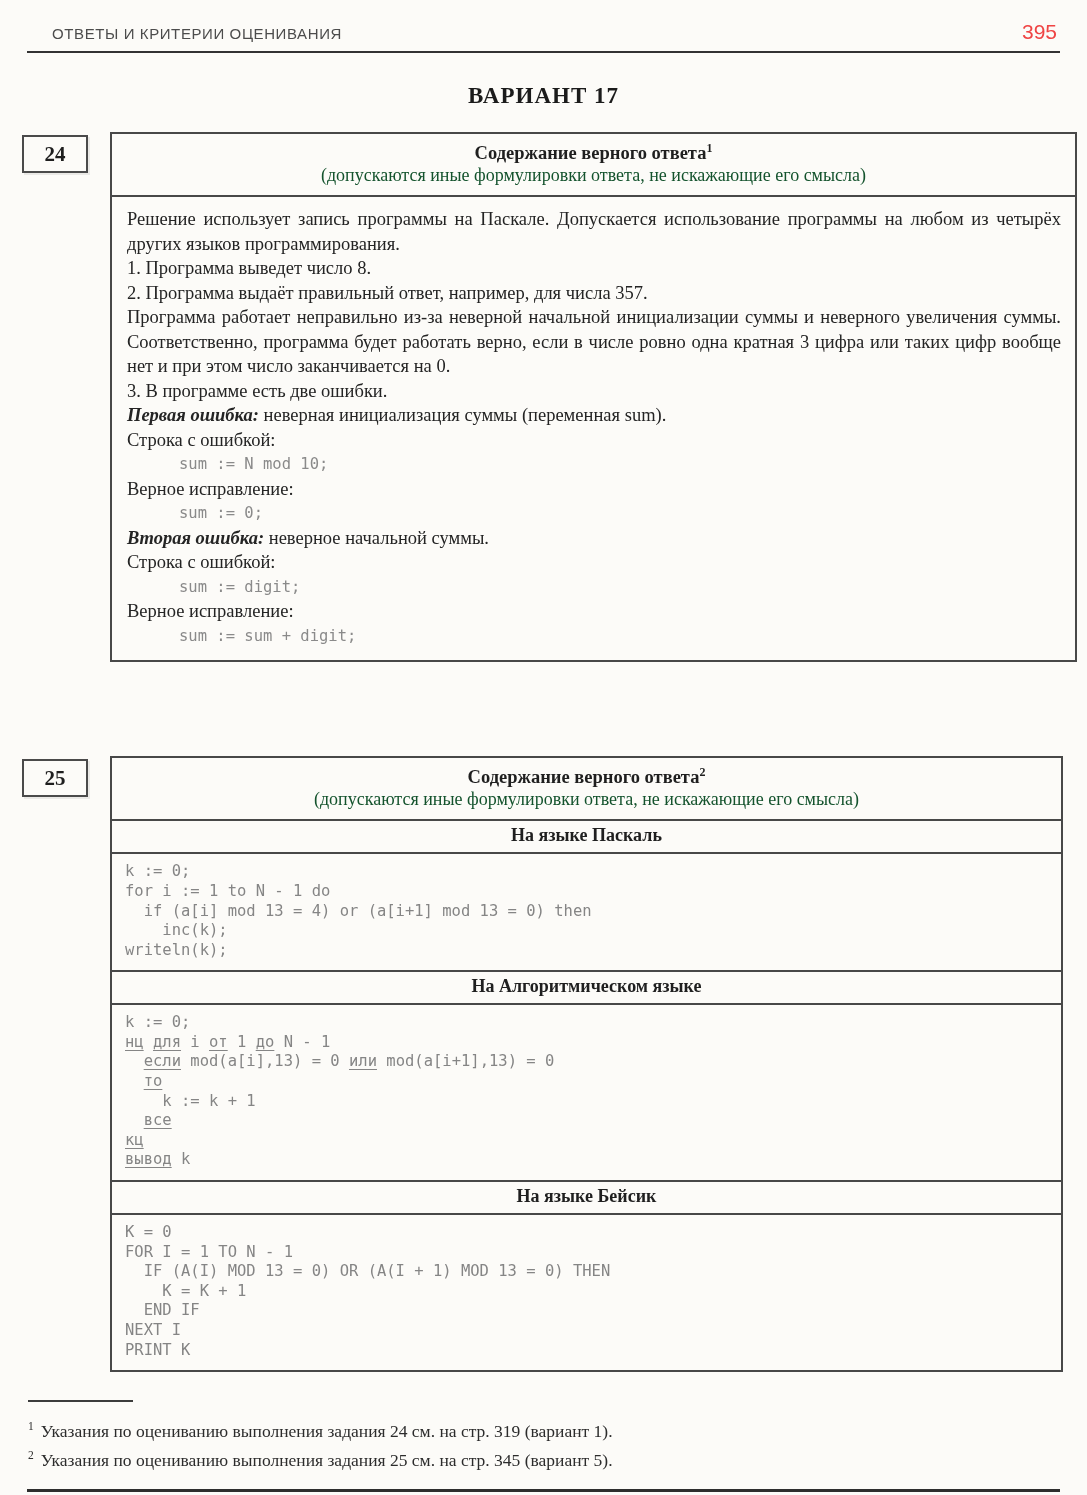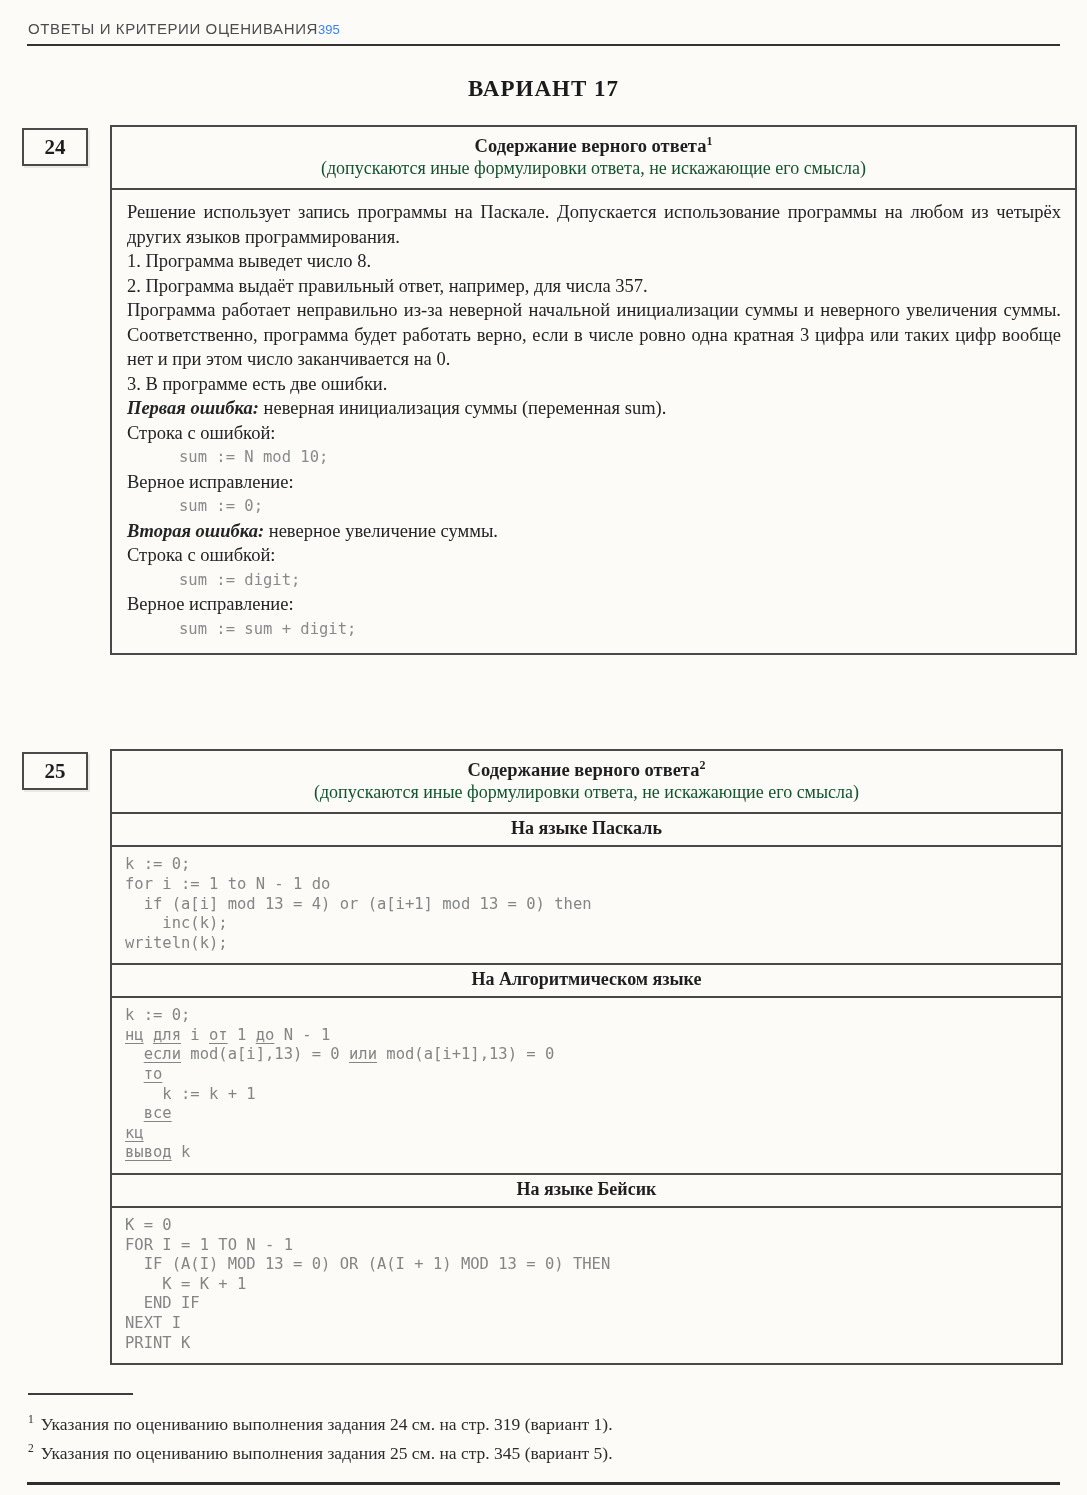--- a/index.html
+++ b/index.html
@@ -11,33 +11,35 @@
     margin: 0 auto;
     background: #fcfbf8;
     overflow: hidden;
     font-family: "Liberation Serif", serif;
     color: #242424;
   }
 
   
   .running-head {
     display: flex;
+    justify-content: space-between;
     align-items: baseline;
     padding: 20px 30px 0 28px;
+    margin-left: 24px;
   }
   .running-head .rh-title {
     font-family: "Liberation Sans", sans-serif;
     font-size: 15px;
     letter-spacing: 0.6px;
     color: #4c4c4c;
   }
   .running-head .rh-page {
     font-family: "Liberation Sans", sans-serif;
-    font-size: 13px;
-    color: #3b82f6;
+    font-size: 21px;
+    color: #ef4444;
   }
   .head-rule { height: 2px; background: #333; margin: 7px 27px 0 27px; }
 
   .variant-title {
     text-align: center;
     margin-top: 30px;
     font-size: 23px;
     font-weight: bold;
     letter-spacing: 1px;
     color: #1b1b1b;
@@ -144,21 +146,21 @@
         <p class="p-just">Решение использует запись программы на Паскале. Допускается использование программы на любом из четырёх других языков программирования.</p>
         <p>1. Программа выведет число 8.</p>
         <p>2. Программа выдаёт правильный ответ, например, для числа 357.</p>
         <p class="p-just">Программа работает неправильно из-за неверной начальной инициализации суммы и неверного увеличения суммы. Соответственно, программа будет работать верно, если в числе ровно одна кратная 3 цифра или таких цифр вообще нет и при этом число заканчивается на 0.</p>
         <p>3. В программе есть две ошибки.</p>
         <p><span class="lead">Первая ошибка:</span><span> неверная инициализация суммы (переменная sum).</span></p>
         <p>Строка с ошибкой:</p>
         <div class="code-single">sum := N mod 10;</div>
         <p>Верное исправление:</p>
         <div class="code-single">sum := 0;</div>
-        <p><span class="lead">Вторая ошибка:</span><span> неверное увеличение суммы.</span></p>
+        <p><span class="lead">Вторая ошибка:</span><span> неверное начальной суммы.</span></p>
         <p>Строка с ошибкой:</p>
         <div class="code-single">sum := digit;</div>
         <p>Верное исправление:</p>
         <div class="code-single">sum := sum + digit;</div>
       </div>
     </div>
   </section>
 
   <section class="task task-25">
     <div class="task-num-box">

